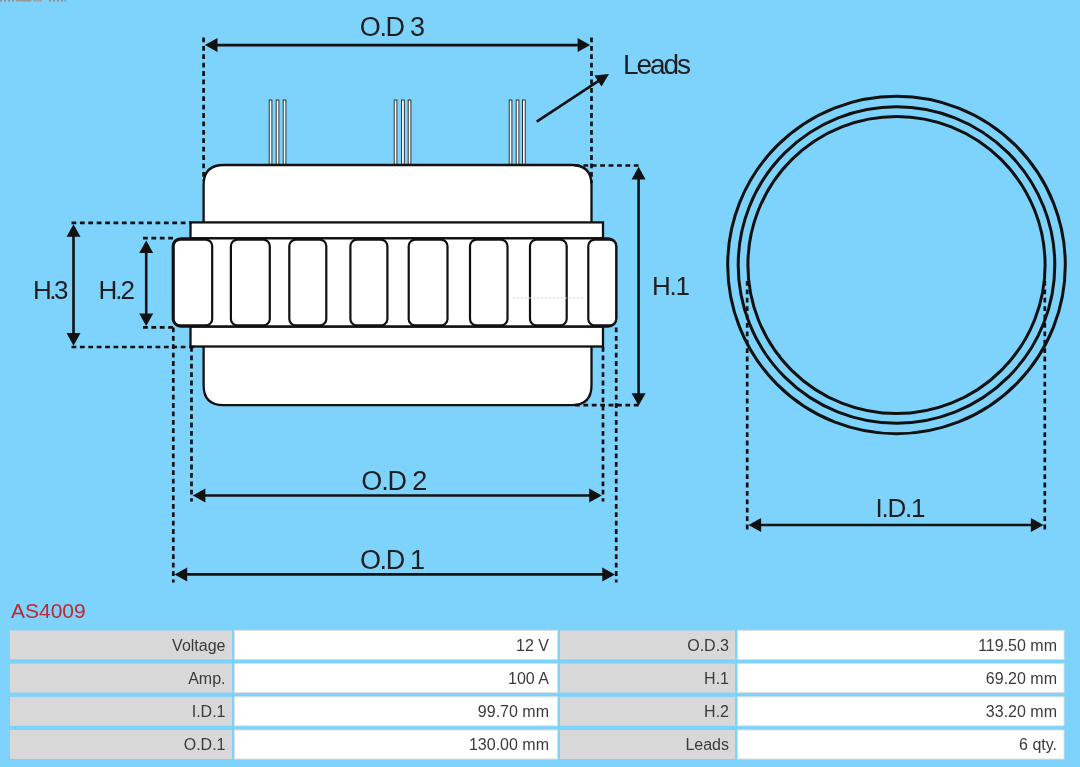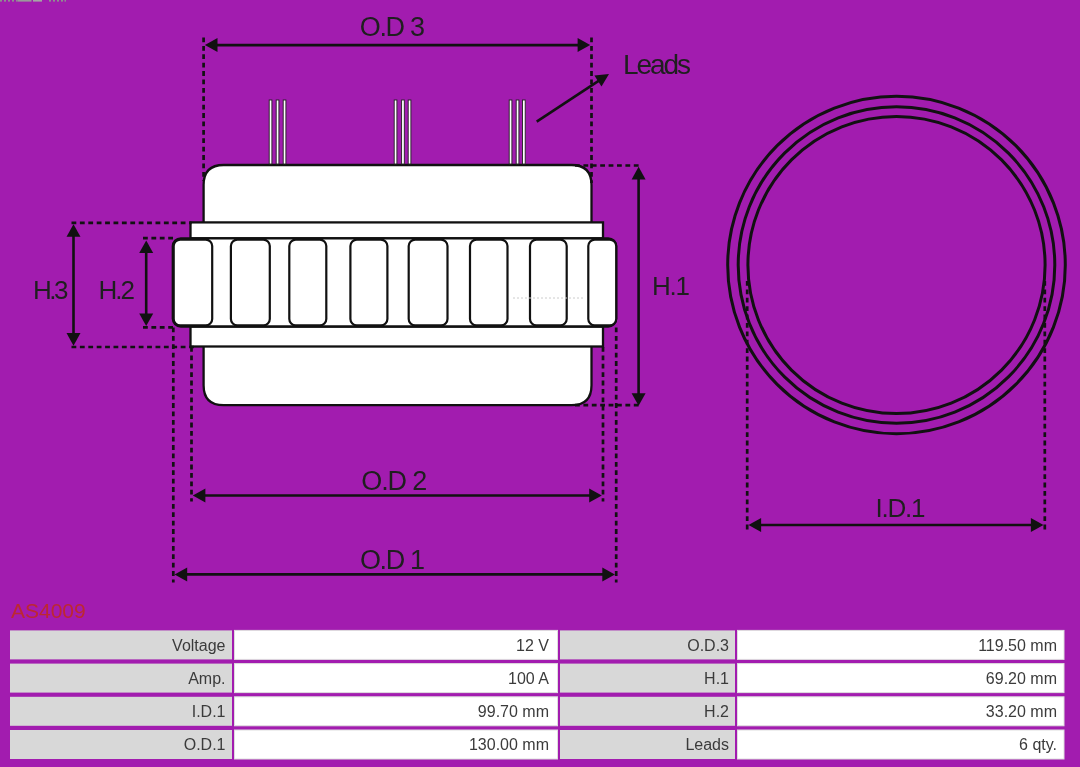--- a/index.html
+++ b/index.html
@@ -1,16 +1,16 @@
 <!DOCTYPE html>
 <html><head>
 <meta charset="utf-8">
 <style>
   html,body{margin:0;padding:0;background:#ffffff;}
-  #page{position:relative;width:1080px;height:767px;background:#a21caf;overflow:hidden;}
+  #page{position:relative;width:1080px;height:767px;background:#7dd3fc;overflow:hidden;}
   svg{display:block;}
   text{font-family:"Liberation Sans",sans-serif;}
 </style>
 </head>
 <body>
 <div id="page">
 <svg width="1080" height="767" viewBox="0 0 1080 767">
 
   <g fill="#8f8f8f">
     <rect x="0" y="0" width="2" height="1.6"></rect>

